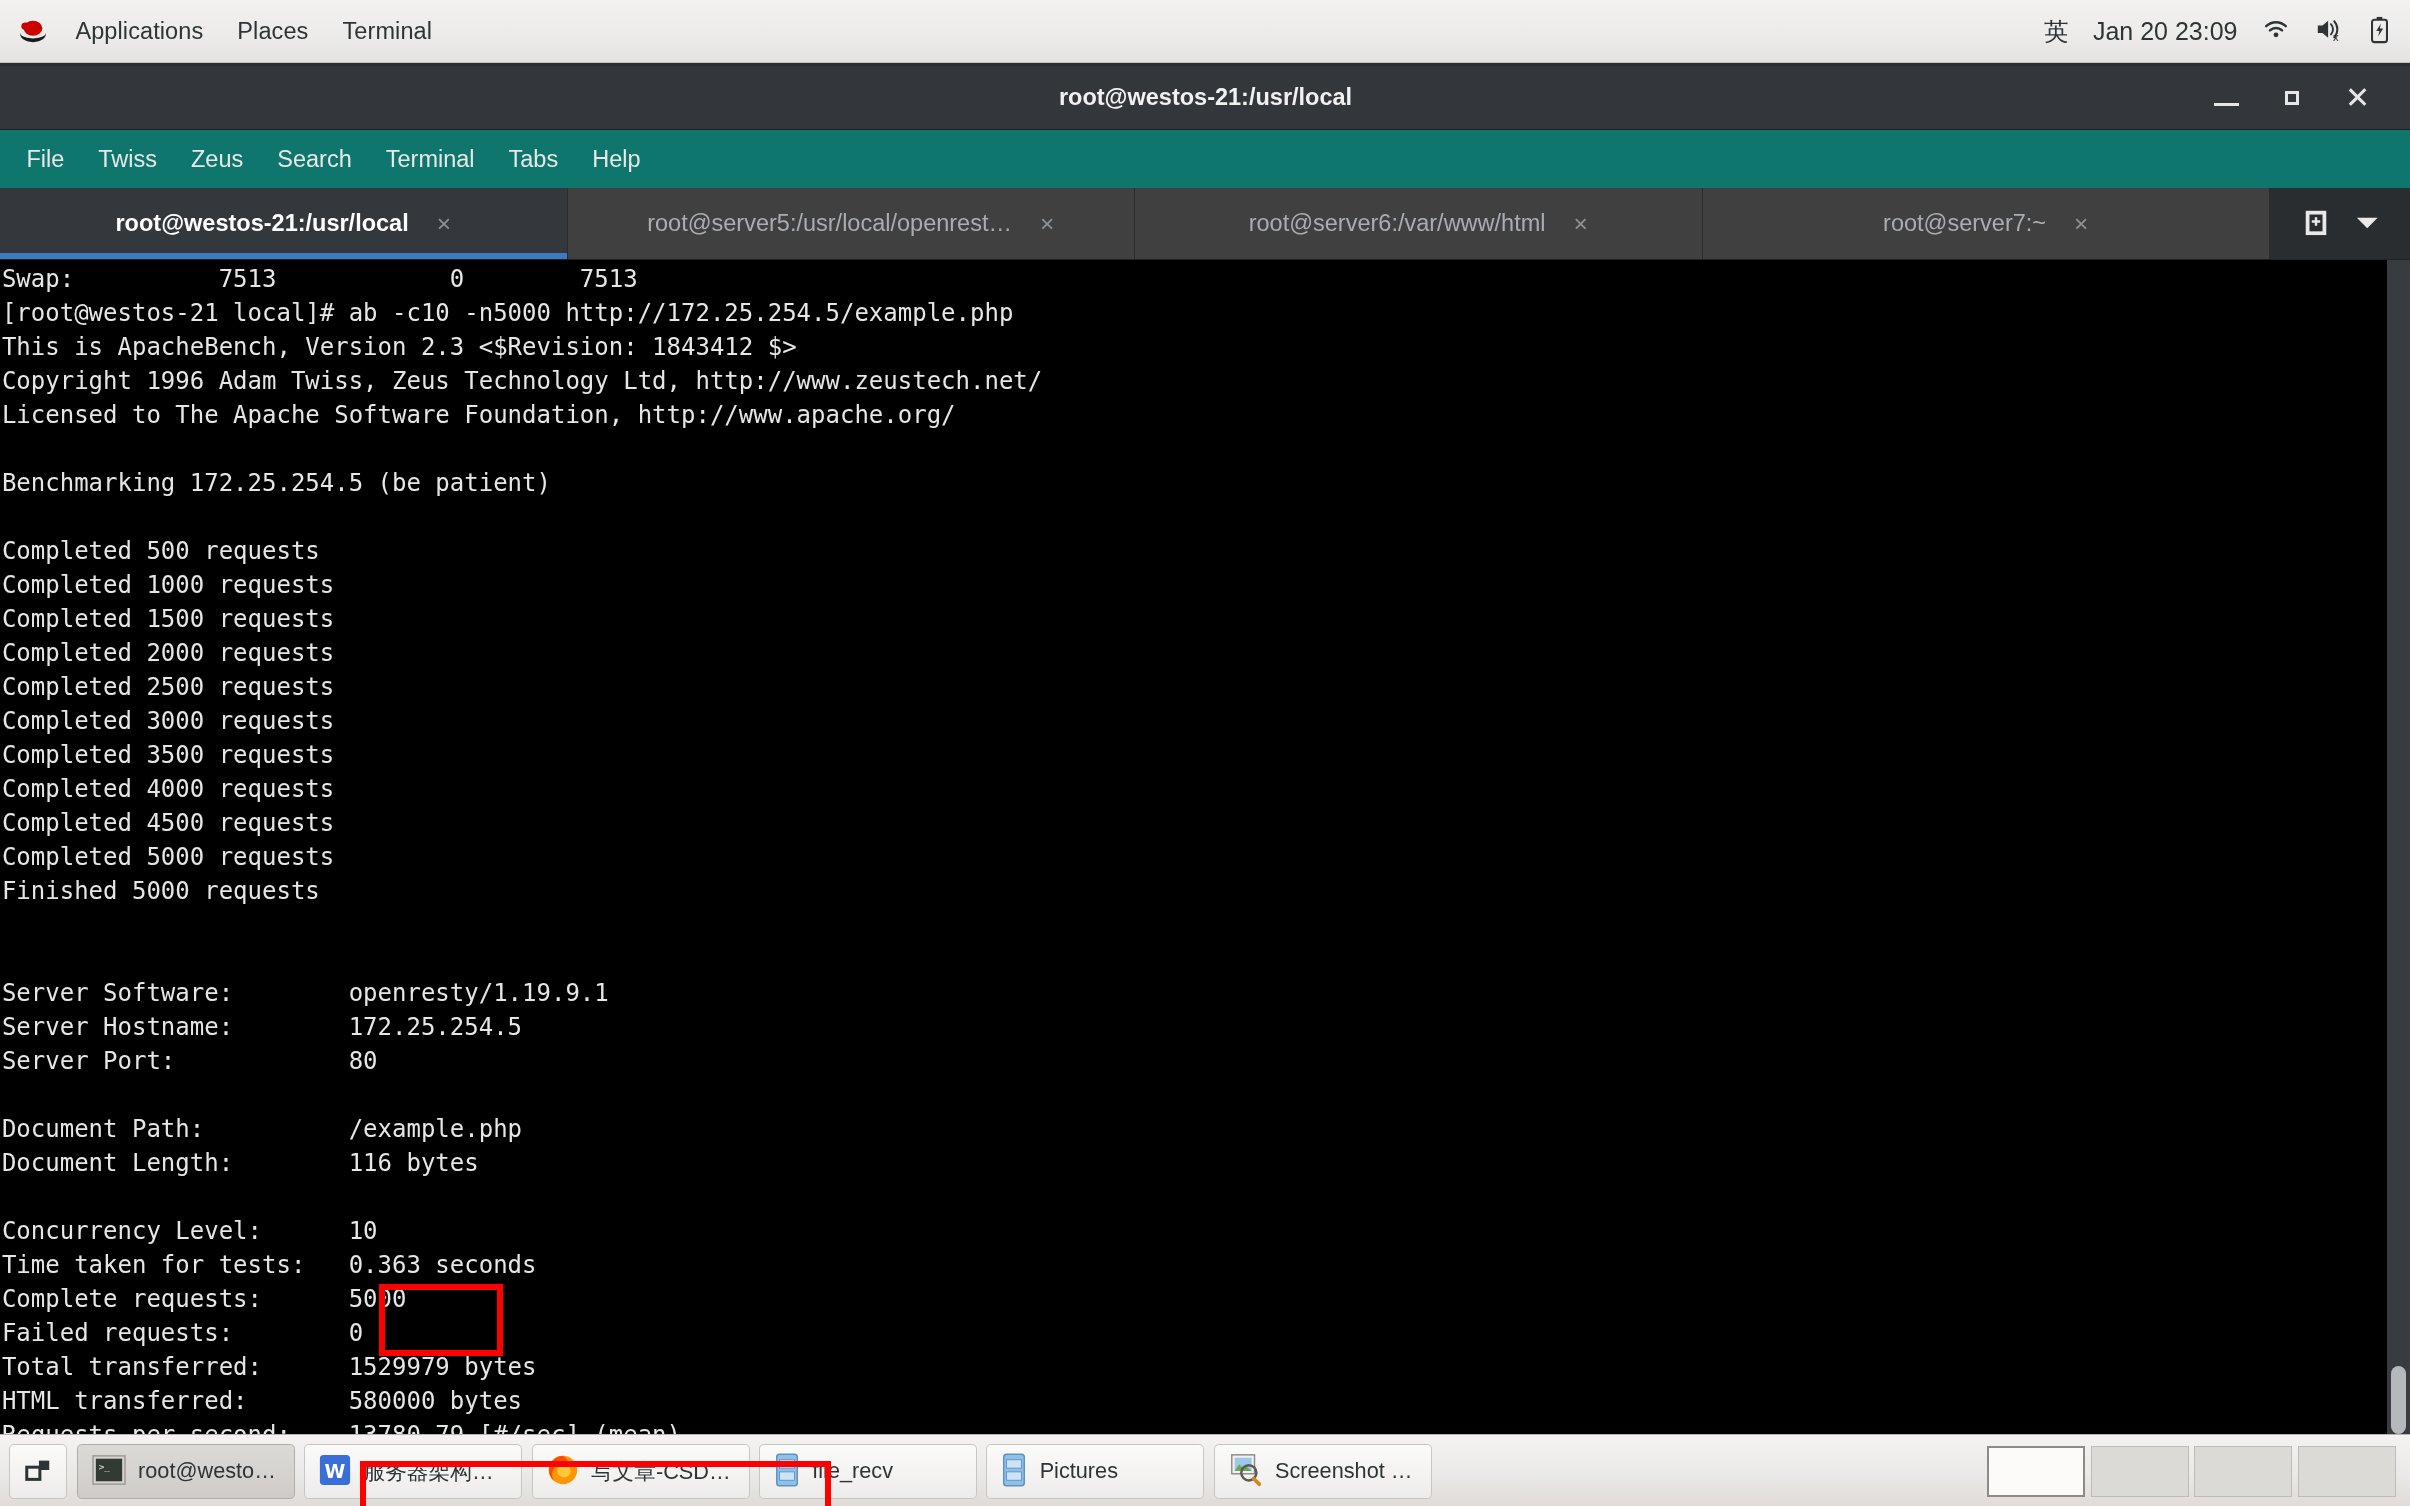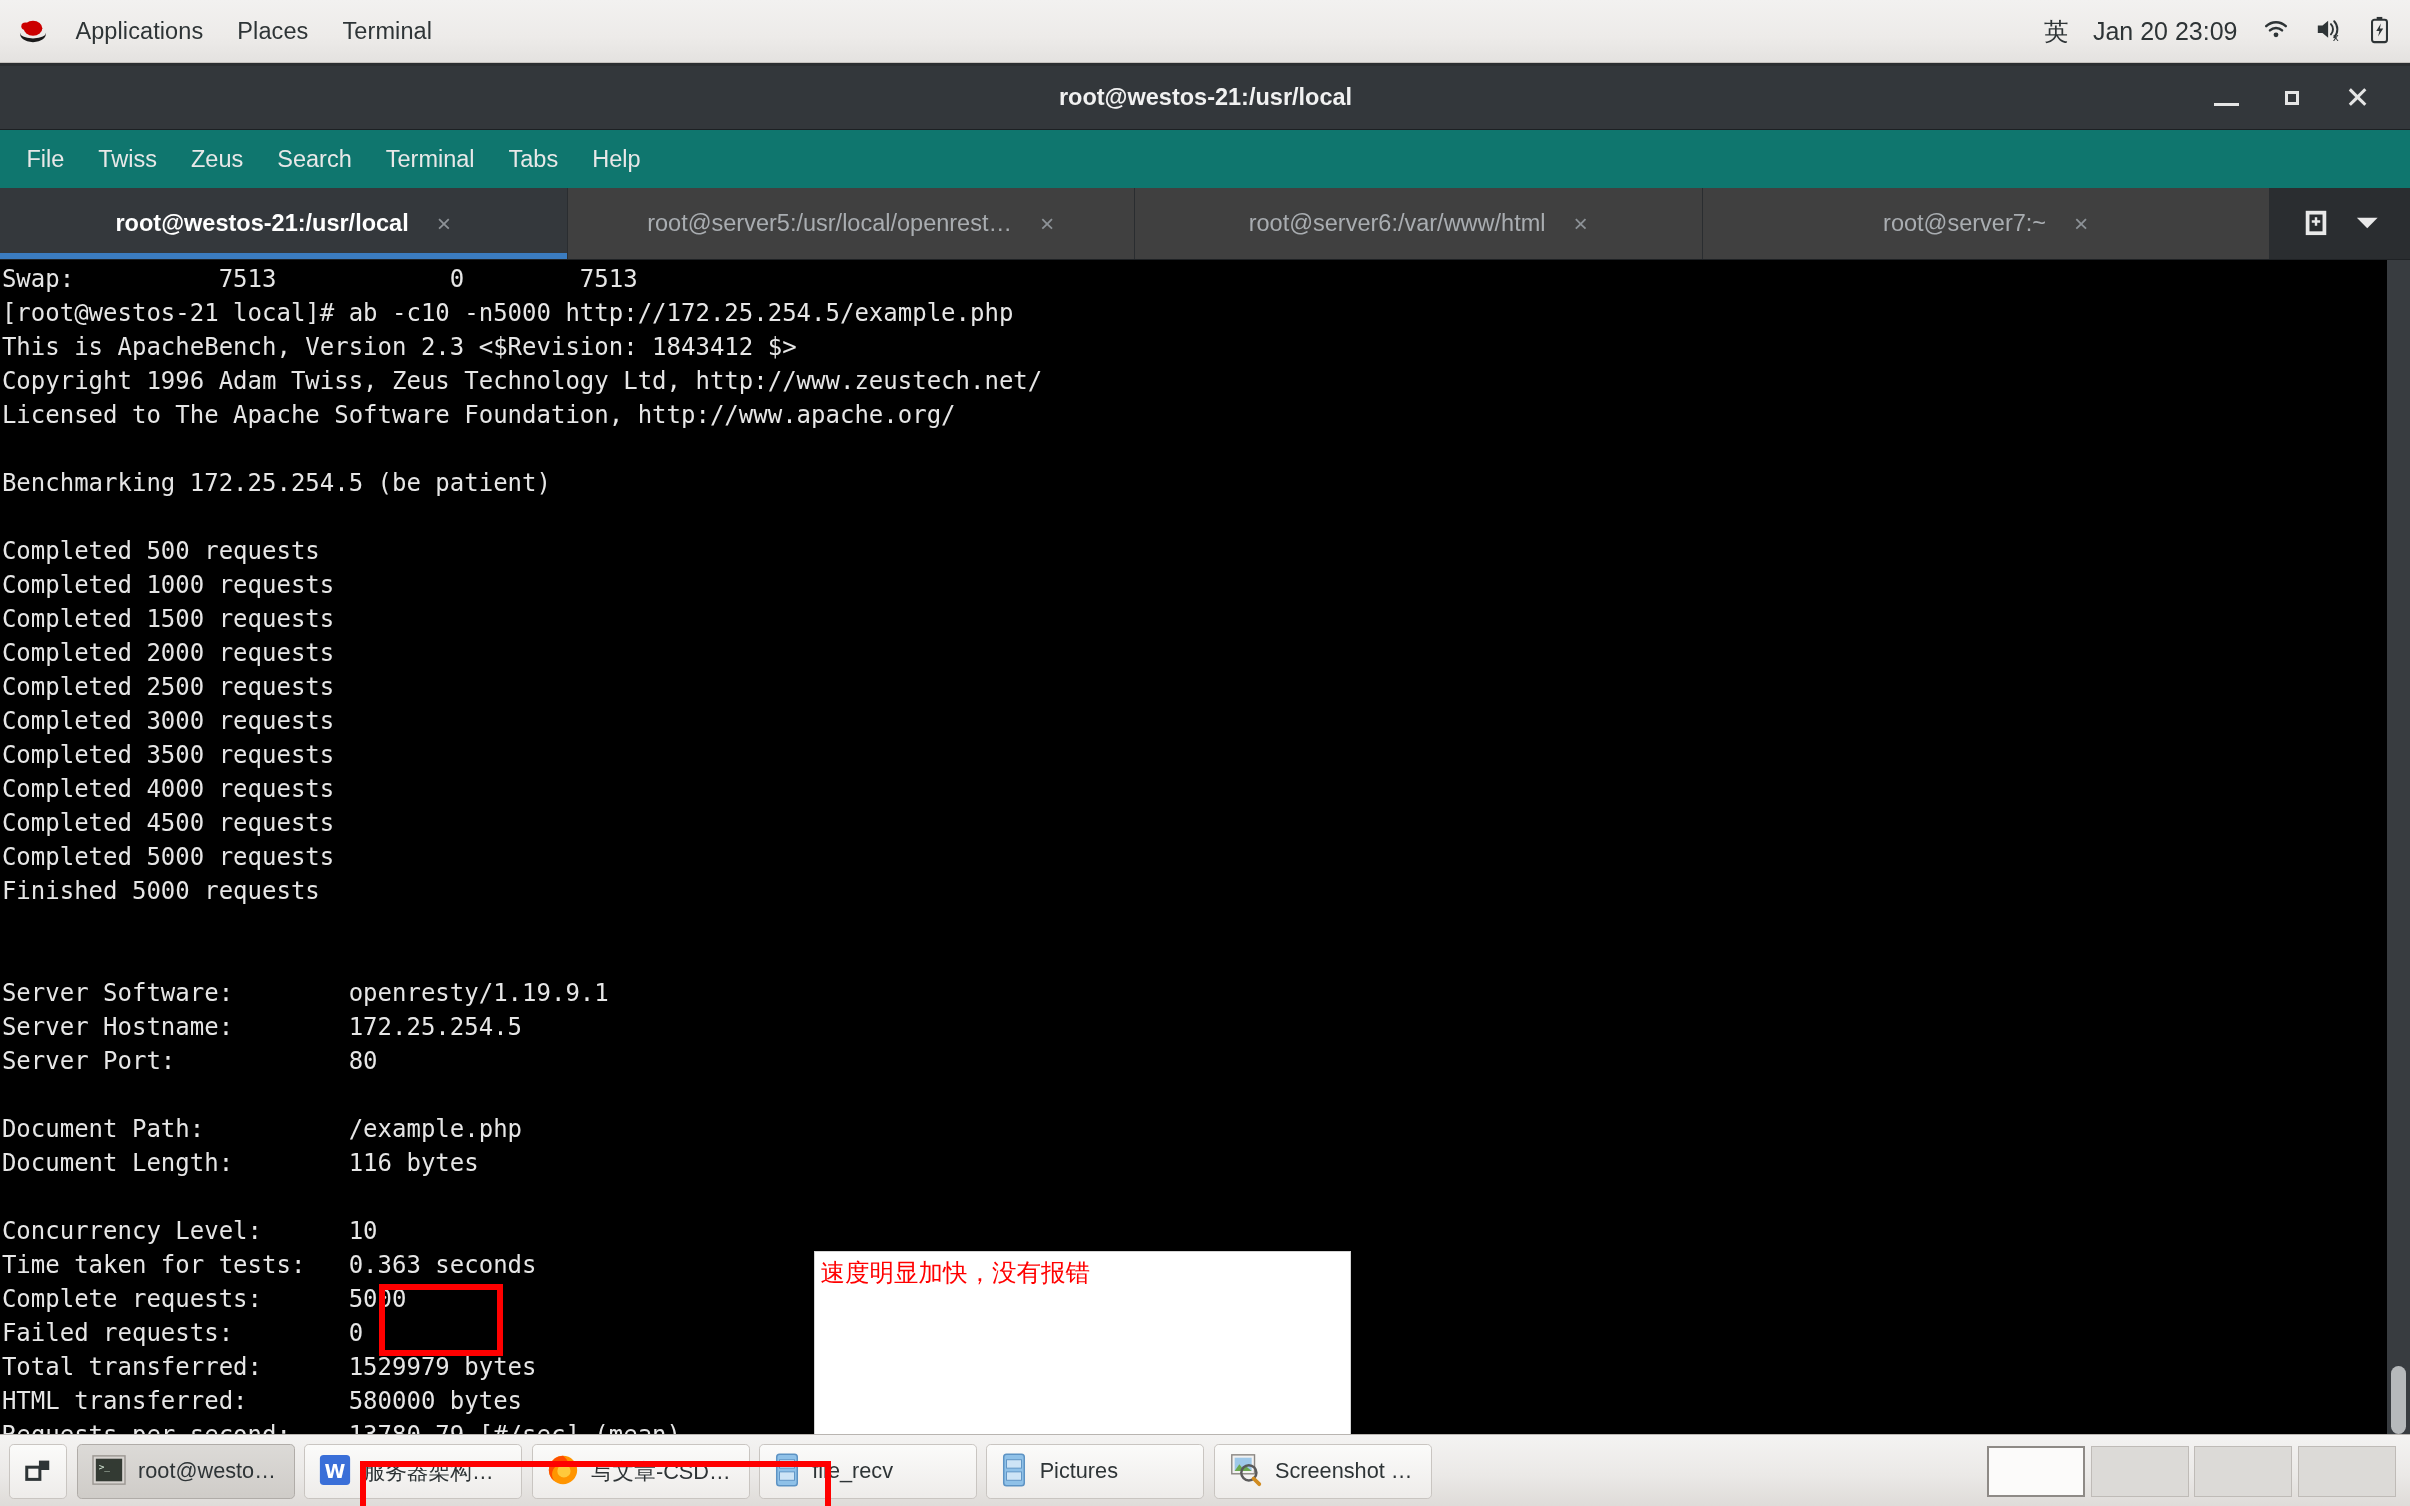--- a/index.html
+++ b/index.html
@@ -295,23 +295,20 @@
 Complete requests:      5000
 Failed requests:        0
 Total transferred:      1529979 bytes
 HTML transferred:       580000 bytes
 Requests per second:    13780.79 [#/sec] (mean)</pre>
 
     <div id="scrollbar">
       <div id="scroll-thumb" style="top:1106px;height:68px;"></div>
     </div>
 
-    <div id="note-box" style="left:814px; top:991px; width:537px; height:192px;">
-      <div id="note-text">速度明显加快，没有报错</div>
-    </div>
 
     <div class="redbox" style="left:379px; top:1024px; width:124px; height:72px;"></div>
   </div>
 
   <div class="redbox" style="left:360px; top:1395px; width:471px; height:81px; z-index:50;"></div>
 </div>
 
 <div id="taskbar">
   <div class="tb-btn tb-showdesk">
     <span>

